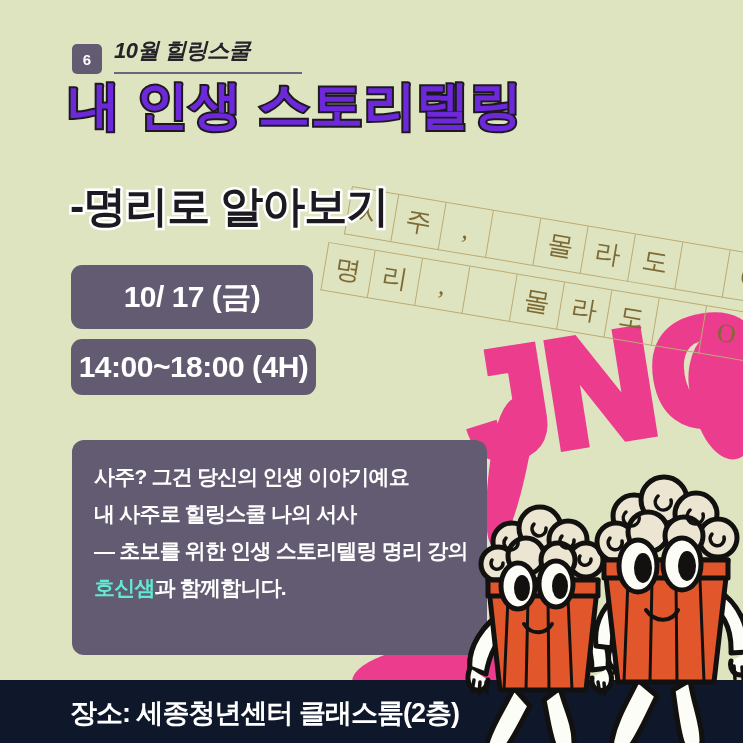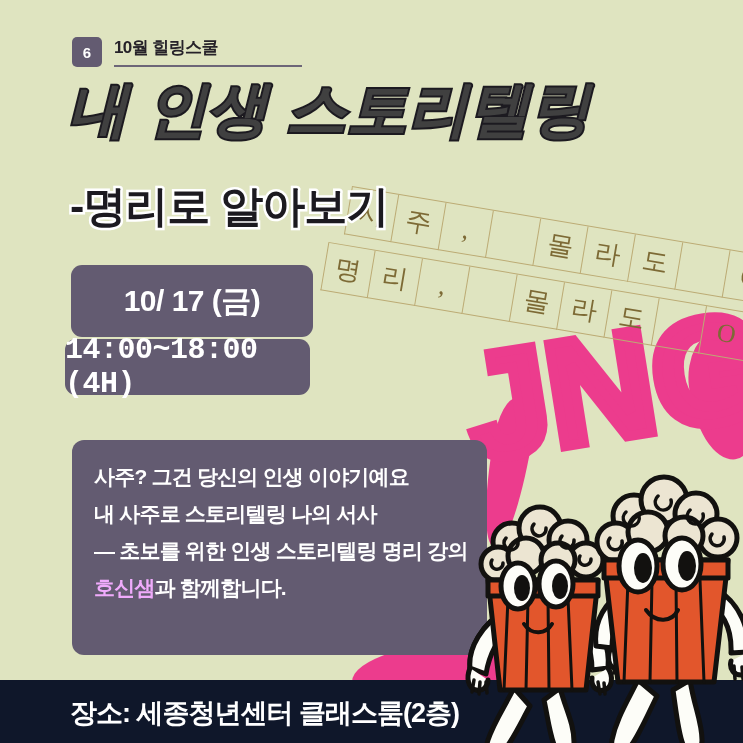--- a/index.html
+++ b/index.html
@@ -89,43 +89,43 @@
     justify-content: center;
     box-sizing: border-box;
   }
   .header-label-wrap {
     margin-left: 12px;
     padding-bottom: 2px;
     border-bottom: 2px solid #6d6678;
     width: 188px;
   }
   .header-label {
-    font-size: 17px;
+    font-size: 22px;
     font-weight: 800;
     color: #262229;
     letter-spacing: -0.6px;
     padding-bottom: 4px;
     display: block;
+    font-style: italic;
   }
 
   
   .main-title {
     position: absolute;
     left: 68px;
     top: 78px;
-    font-size: 60px;
+    font-size: 52px;
     font-weight: 900;
     letter-spacing: 1px;
-    color: #404040;
+    color: #6d28d9;
     -webkit-text-stroke: 4px #1c1a20;
     paint-order: stroke fill;
     white-space: nowrap;
     line-height: 1.05;
     z-index: 6;
-    font-style: italic;
   }
 
   .sub-title {
     position: absolute;
     left: 70px;
     top: 178px;
     font-size: 43px;
     font-weight: 900;
     letter-spacing: -1px;
     color: #1c1a20;
@@ -181,30 +181,29 @@
     align-items: center;
     justify-content: center;
     letter-spacing: -0.5px;
     box-sizing: border-box;
     z-index: 6;
   }
   .pill-date {
     left: 71px;
     top: 265px;
     width: 242px;
-    height: 72px;
+    height: 64px;
     font-size: 30px;
   }
   .pill-time {
-    left: 65px;
+    left: 71px;
     top: 339px;
     width: 245px;
     height: 56px;
     font-size: 30px;
-    font-family: Liberation Mono, monospace;
   }
 
   
   .desc-card {
     position: absolute;
     left: 72px;
     top: 440px;
     width: 415px;
     height: 215px;
     background: #635b71;
@@ -215,21 +214,21 @@
   }
   .desc-line {
     color: #ffffff;
     font-size: 21px;
     font-weight: 700;
     letter-spacing: -0.8px;
     line-height: 37px;
     white-space: nowrap;
   }
   .desc-accent {
-    color: #f0abfc;
+    color: #5eead4;
     font-weight: 800;
   }
 
   
   .bottom-bar {
     position: absolute;
     left: 0;
     bottom: 0;
     width: 743px;
     height: 63px;
@@ -298,21 +297,21 @@
         <div class="ms-cell"></div>
         <div class="ms-cell">O</div>
       </div>
   </div>
 
   <div class="pill pill-date">10/ 17 (금)</div>
   <div class="pill pill-time">14:00~18:00 (4H)</div>
 
   <div class="desc-card">
     <div class="desc-line">사주?  그건 당신의 인생 이야기예요</div>
-    <div class="desc-line">내 사주로 스토리텔링 나의 서사</div>
+    <div class="desc-line">내 사주로 힐링스쿨 나의 서사</div>
     <div class="desc-line"> — 초보를 위한 인생 스토리텔링 명리 강의</div>
     <div class="desc-line"><span class="desc-accent">호신샘</span><span>과 함께합니다.</span></div>
   </div>
 
   <div class="bottom-bar">
     <div class="bottom-text">장소: 세종청년센터 클래스룸(2층)</div>
   </div>
 
   <svg class="mascot mascot-small" width="175" height="260" viewBox="0 0 175 260">
     <g fill="none" stroke="#12110f" stroke-width="5" stroke-linecap="round" stroke-linejoin="round">

